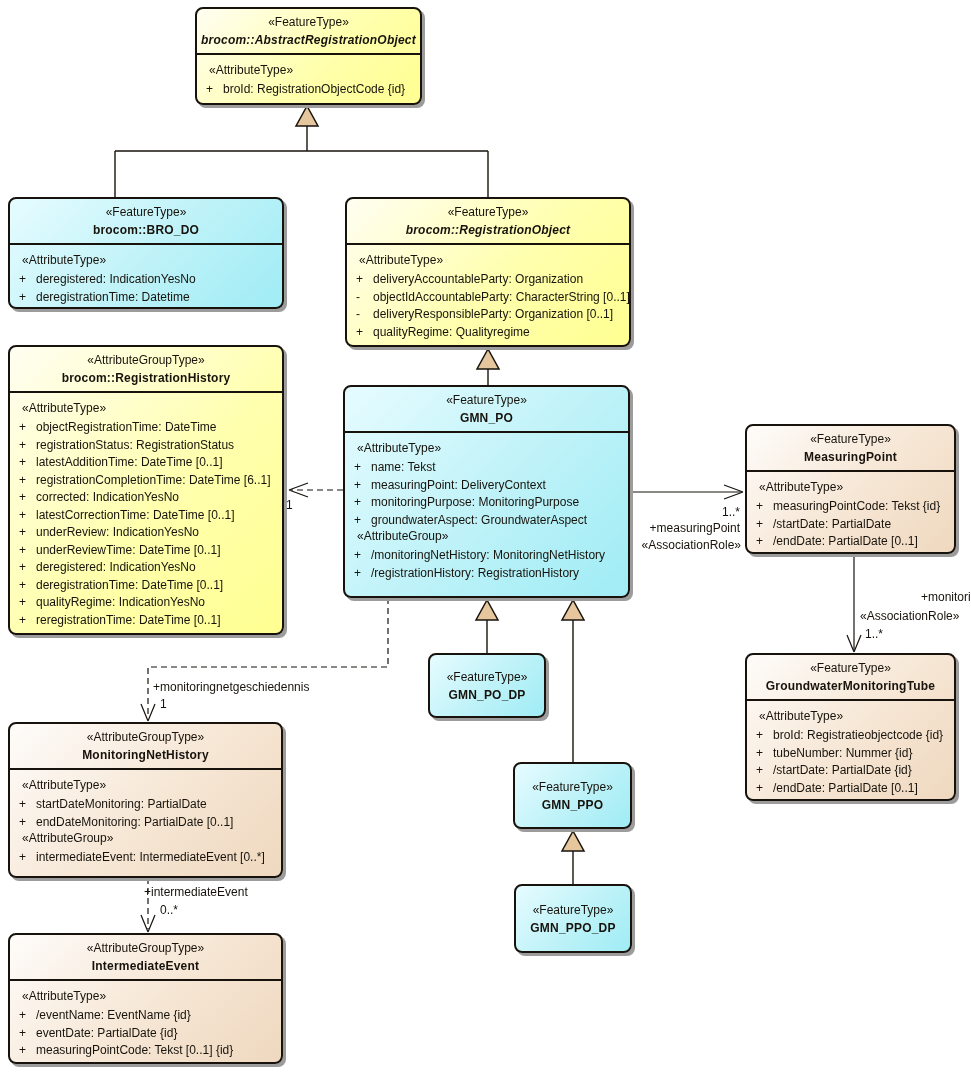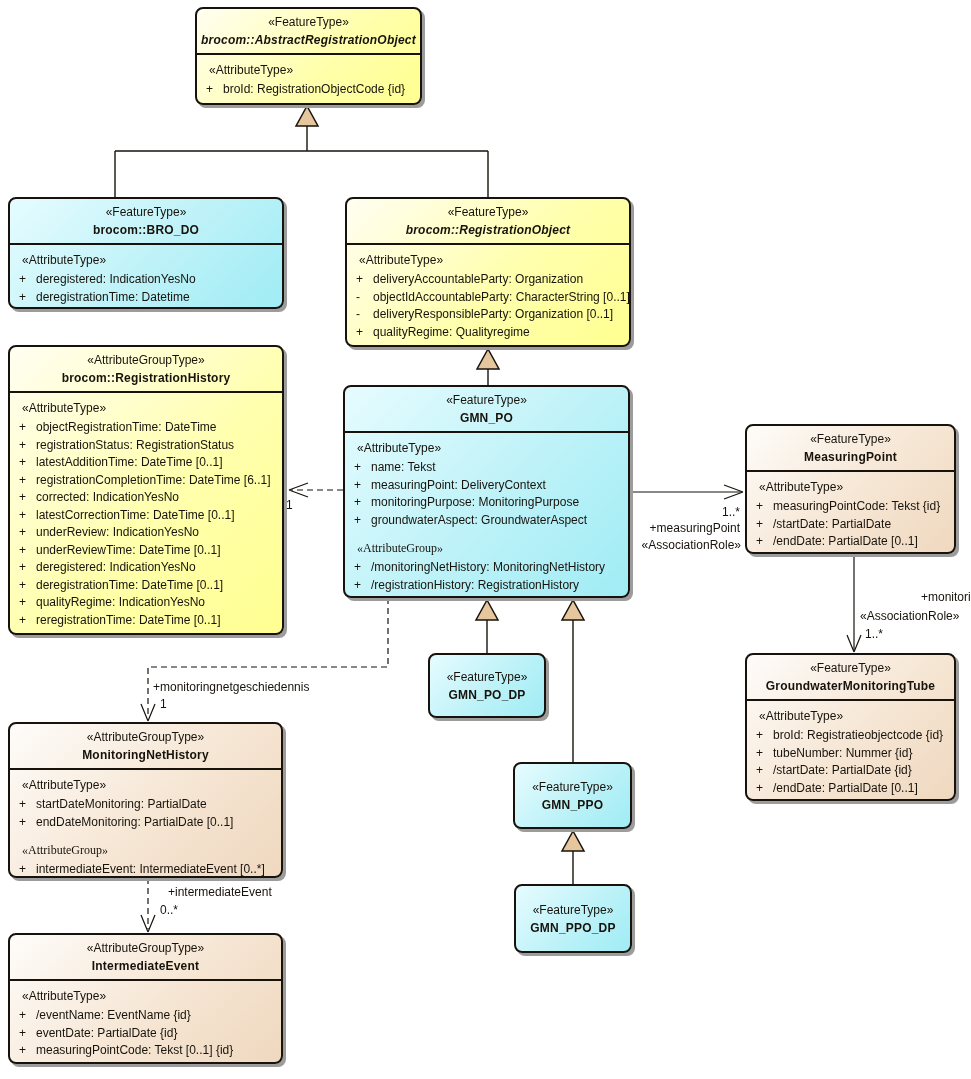--- a/index.html
+++ b/index.html
@@ -19,21 +19,21 @@
   .c-cyan   { background:linear-gradient(135deg,#e6fcff 0%,#bdf2f8 55%,#a0ecf5 100%); }
   .c-peach  { background:linear-gradient(135deg,#fefcfa 0%,#f6e6d4 55%,#efd8bf 100%); }
   .title { text-align:center; padding:6px 4px 5px; border-bottom:2px solid #17130c; }
   .no-attrs .title { border-bottom:none; }
   .no-attrs { display:flex; flex-direction:column; justify-content:center; }
   .stereo { display:block; }
   .cls-name { display:block; font-weight:bold; margin-top:3px; letter-spacing:.2px; }
   .italic .cls-name { font-style:italic; }
   .attrs { padding:4px 3px 6px; }
   .sec-h { padding-left:9px; margin:4px 0 3px; }
-  .sec-h.second { margin-top:12px;font-family:Liberation Serif, serif; }
+  .sec-h.second { margin-top:0; }
   .row { display:flex; line-height:17.5px; }
   .vis { flex:0 0 23px; padding-left:6px; box-sizing:border-box; }
   .txt { white-space:nowrap; }
   .elabel { position:absolute; z-index:2; white-space:nowrap; line-height:14px; }
   .elabel.r { text-align:right; }
 </style>
 </head>
 <body>
 
 <div id="canvas">
@@ -332,21 +332,21 @@
   <div class="box c-cyan no-attrs" style="left:514px; top:884px; width:118px; height:69px;">
     <div class="title">
       <span class="stereo">«FeatureType»</span>
       <span class="cls-name">GMN_PPO_DP</span>
     </div>
   </div>
 
   <div class="elabel" style="left:286px; top:498px;">1</div>
   <div class="elabel" style="left:153px; top:680px;">+monitoringnetgeschiedennis</div>
   <div class="elabel" style="left:160px; top:697px;">1</div>
-  <div class="elabel" style="left:168px; top:885px;">+intermediateEvent</div>
+  <div class="elabel" style="left:144px; top:885px;">+intermediateEvent</div>
   <div class="elabel" style="left:160px; top:903px;">0..*</div>
   <div class="elabel r" style="right:231px; top:505px;">1..*</div>
   <div class="elabel r" style="right:231px; top:521px;">+measuringPoint</div>
   <div class="elabel r" style="right:230px; top:538px;">«AssociationRole»</div>
   <div class="elabel" style="left:895px; top:590px;margin-left:26px;">+monitoringTube</div>
   <div class="elabel" style="left:860px; top:609px;">«AssociationRole»</div>
   <div class="elabel" style="left:865px; top:627px;">1..*</div>
 
 </div>
 

